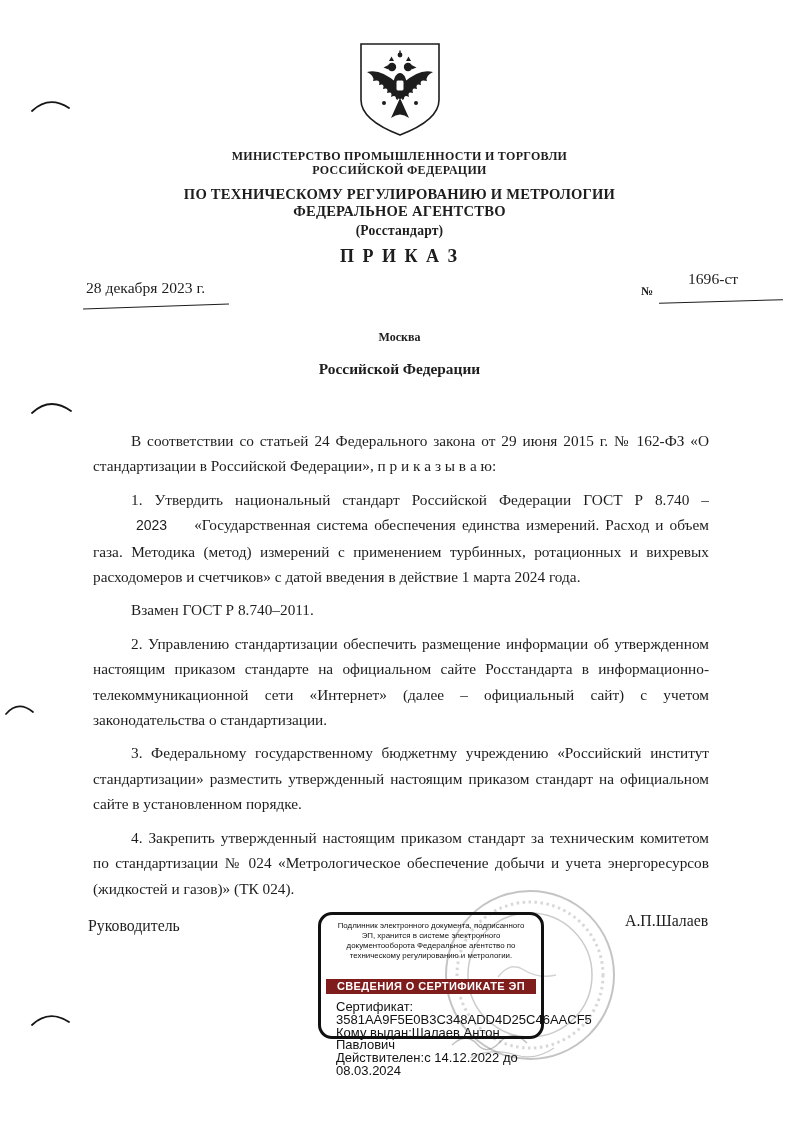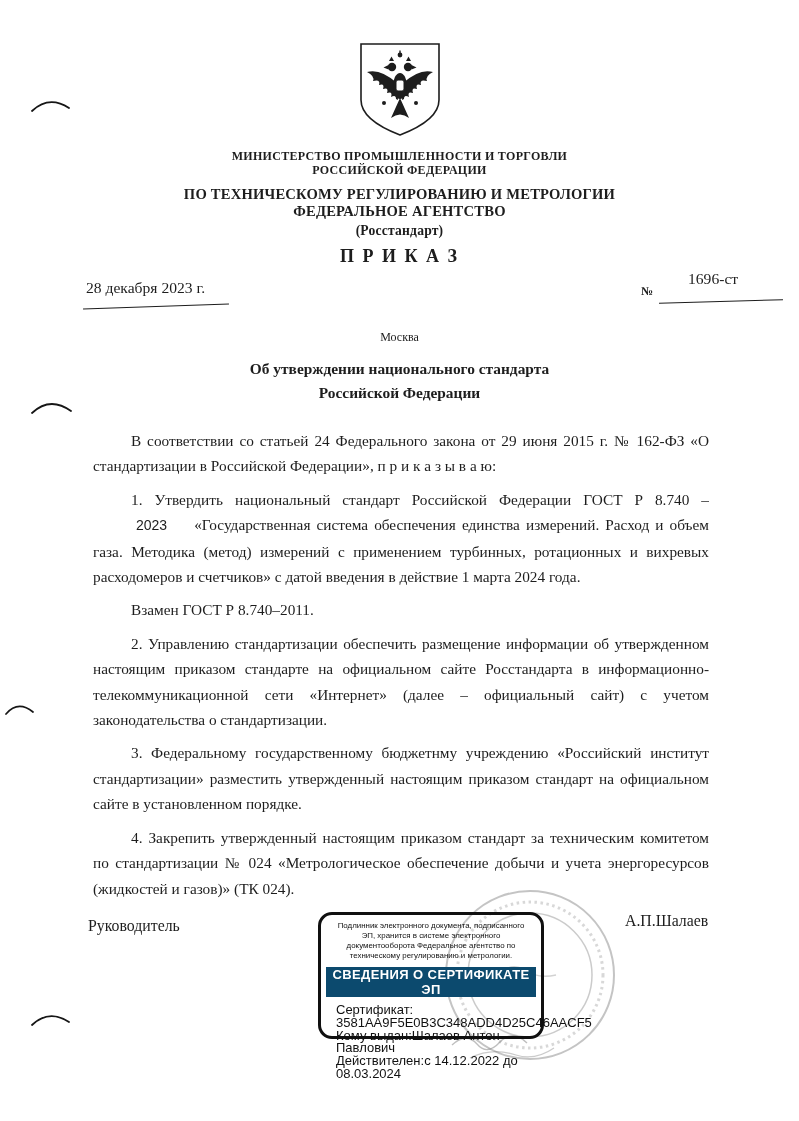--- a/index.html
+++ b/index.html
@@ -24,21 +24,21 @@
   .agency-sub{font-weight:bold;font-size:13.6px;margin-top:2px;}
   .prikaz{
     position:absolute;top:246px;left:0;width:100%;
     text-align:center;font-weight:bold;font-size:18px;letter-spacing:2px;
   }
   .doc-date{position:absolute;top:279px;left:86px;font-size:15.6px;}
   .date-line{position:absolute;top:306px;left:83px;width:146px;border-top:1.6px solid #1d1d1d;transform:rotate(-2deg);}
   .doc-number{position:absolute;top:270px;left:688px;font-size:15.6px;}
   .num-sign{position:absolute;top:284px;left:641px;font-size:12px;font-weight:bold;}
   .num-line{position:absolute;top:301px;left:659px;width:124px;border-top:1.6px solid #1d1d1d;transform:rotate(-1.6deg);}
-  .city{position:absolute;top:330px;left:0;width:100%;text-align:center;font-weight:normal;font-size:12px;}
+  .city{position:absolute;top:330px;left:0;width:100%;text-align:center;font-weight:bold;font-size:12px;}
   .doc-title{
     position:absolute;top:357px;left:0;width:100%;
     text-align:center;font-weight:bold;font-size:15.4px;line-height:23.5px;
   }
   .body-text{
     position:absolute;top:420px;left:85px;width:632px;
     font-size:15.3px;line-height:25.4px;text-align:justify;
   }
   .body-text p{margin:8px;text-indent:38px;}
   .year-ins{
@@ -53,22 +53,22 @@
   .stamp{
     position:absolute;left:318px;top:912px;width:226px;height:127px;
     border:3px solid #101010;border-radius:14px;background:transparent;z-index:3;
     font-family:"Liberation Sans", sans-serif;box-sizing:border-box;
   }
   .stamp-text{
     padding:6px 12px 2px;text-align:center;
     font-size:7.9px;line-height:10px;color:#111;
   }
   .stamp-bar{
-    margin:4px 5px 0;background:#0c4a6e;color:#fff;
-    text-align:center;font-size:13px;font-weight:bold;line-height:15px;letter-spacing:.4px;
+    margin:16px 5px 0;background:#7f1d1d;color:#fff;
+    text-align:center;font-size:11px;font-weight:bold;line-height:15px;letter-spacing:.4px;
   }
   .stamp-rows{padding:7px 4px 0 15px;font-size:13px;line-height:12.8px;color:#111;}
   .stamp-rows .lbl{display:inline-block;min-width:64px;}
 </style>
 </head>
 <body>
 
 <div class="page">
 
   <svg class="arc" style="left:30px;top:97px;" width="42" height="18">
@@ -120,21 +120,20 @@
 
   <div class="doc-date">28 декабря 2023 г.</div>
   <div class="date-line"></div>
   <div class="num-sign">№</div>
   <div class="doc-number">1696-ст</div>
   <div class="num-line"></div>
 
   <div class="city">Москва</div>
 
   <div class="doc-title">
-    <div>Об утверждении национального стандарта</div>
     <div>Российской Федерации</div>
   </div>
 
   <div class="body-text">
     <p>В соответствии со статьей 24 Федерального закона от 29 июня 2015 г. № 162-ФЗ «О стандартизации в Российской Федерации», п р и к а з ы в а ю:</p>
     <p><span>1. Утвердить национальный стандарт Российской Федерации ГОСТ Р 8.740 –</span><span class="year-ins">2023</span><span>«Государственная система обеспечения единства измерений. Расход и объем газа. Методика (метод) измерений с применением турбинных, ротационных и вихревых расходомеров и счетчиков» с датой введения в действие 1 марта 2024 года.</span></p>
     <p>Взамен ГОСТ Р 8.740–2011.</p>
     <p>2. Управлению стандартизации обеспечить размещение информации об утвержденном настоящим приказом стандарте на официальном сайте Росстандарта в информационно-телекоммуникационной сети «Интернет» (далее – официальный сайт) с учетом законодательства о стандартизации.</p>
     <p>3. Федеральному государственному бюджетнму учреждению «Российский институт стандартизации» разместить утвержденный настоящим приказом стандарт на официальном сайте в установленном порядке.</p>
     <p>4. Закрепить утвержденный настоящим приказом стандарт за техническим комитетом по стандартизации № 024 «Метрологическое обеспечение добычи и учета энергоресурсов (жидкостей и газов)» (ТК 024).</p>

